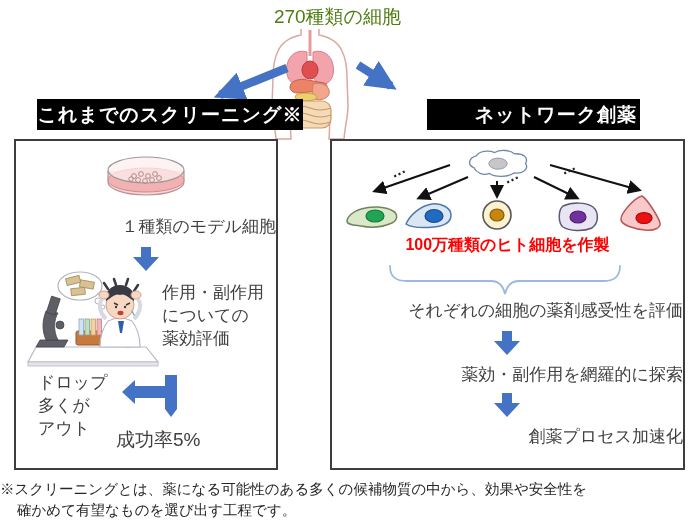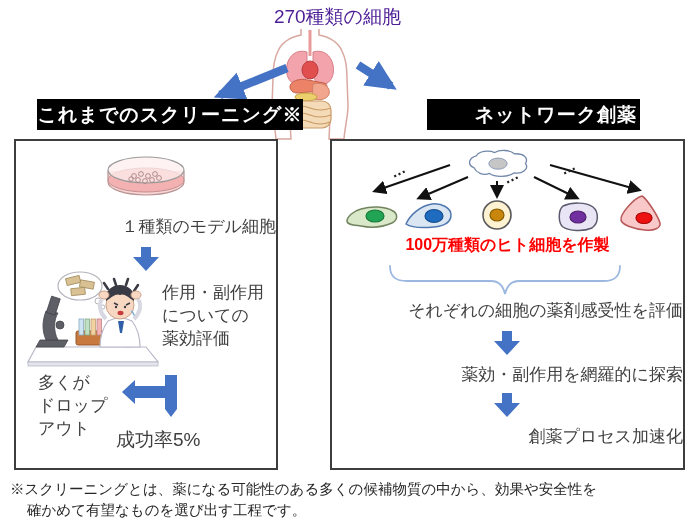--- a/index.html
+++ b/index.html
@@ -1,40 +1,40 @@
 <!DOCTYPE html>
 <html><head>
 <meta charset="utf-8">
 <style>
   html,body{margin:0;padding:0;background:#fff;}
   #canvas{
     position:relative;width:700px;height:523px;background:#ffffff;
     font-family:"Liberation Sans",sans-serif;color:#404040;overflow:hidden;
   }
   .abs{position:absolute;}
-  .title{left:230px;top:4px;width:215px;text-align:center;font-size:19px;color:#4c1d95;}
+  .title{left:230px;top:4px;width:215px;text-align:center;font-size:19px;color:#4d7c0f;}
   .hdr{background:#000;color:#fff;font-weight:bold;font-size:19px;
        display:flex;align-items:center;justify-content:center;letter-spacing:1px;}
   .hdr-left{left:14px;top:99px;width:266px;height:31px;margin-left:23px;}
   .hdr-right{left:427px;top:99px;width:168px;height:31px;padding-left:45px;}
   .panel{border:2px solid #3d3d3d;background:#fff;}
   .panel-left{left:14px;top:139px;width:260px;height:327px;}
   .panel-right{left:330px;top:139px;width:351px;height:327px;}
   .body-txt{font-size:17px;color:#404040;}
   .center{text-align:right;}
   .model-label{left:0;top:74px;width:100%;}
   .eval-lines{left:146px;top:140px;line-height:23px;}
   .dropout-lines{left:22px;top:230px;line-height:23px;}
   .success{left:100px;top:286px;font-size:19px;}
   .red-label{left:0;top:94px;width:100%;text-align:center;
              color:#ff0000;font-weight:bold;font-size:16px;}
   .sens{left:0;top:158px;width:100%;}
   .explore{left:0;top:222px;width:100%;}
   .accel{left:0;top:284px;width:100%;}
-  .footnote{left:10px;top:479px;width:668px;font-size:14.5px;color:#262626;line-height:21px;}
+  .footnote{left:0;top:479px;width:668px;font-size:14.5px;color:#262626;line-height:21px;}
   .footnote .l2{padding-left:17px;}
   svg{display:block;}
 </style>
 </head>
 <body>
 
 <div id="canvas">
 
   <div class="abs title">270種類の細胞</div>
 
@@ -129,22 +129,22 @@
       <path d="M108,42 L110,46" stroke="#7ab0d8" stroke-width="1.6" stroke-linecap="round"></path>
     </svg>
 
     <div class="abs body-txt eval-lines">
       <div>作用・副作用</div>
       <div>についての</div>
       <div>薬効評価</div>
     </div>
 
     <div class="abs body-txt dropout-lines">
+      <div>ドロップ</div>
       <div>多くが</div>
-      <div>ドロップ</div>
       <div>アウト</div>
     </div>
 
     <svg class="abs" style="left:106px;top:232px" width="62" height="46" viewBox="0 0 62 46">
       <g fill="#4472c4">
         <rect x="43" y="2" width="12" height="34"></rect>
         <polygon points="43,36 55,36 49,44"></polygon>
         <rect x="13" y="13" width="33" height="12"></rect>
         <polygon points="13,7 13,31 0,19"></polygon>
       </g>

